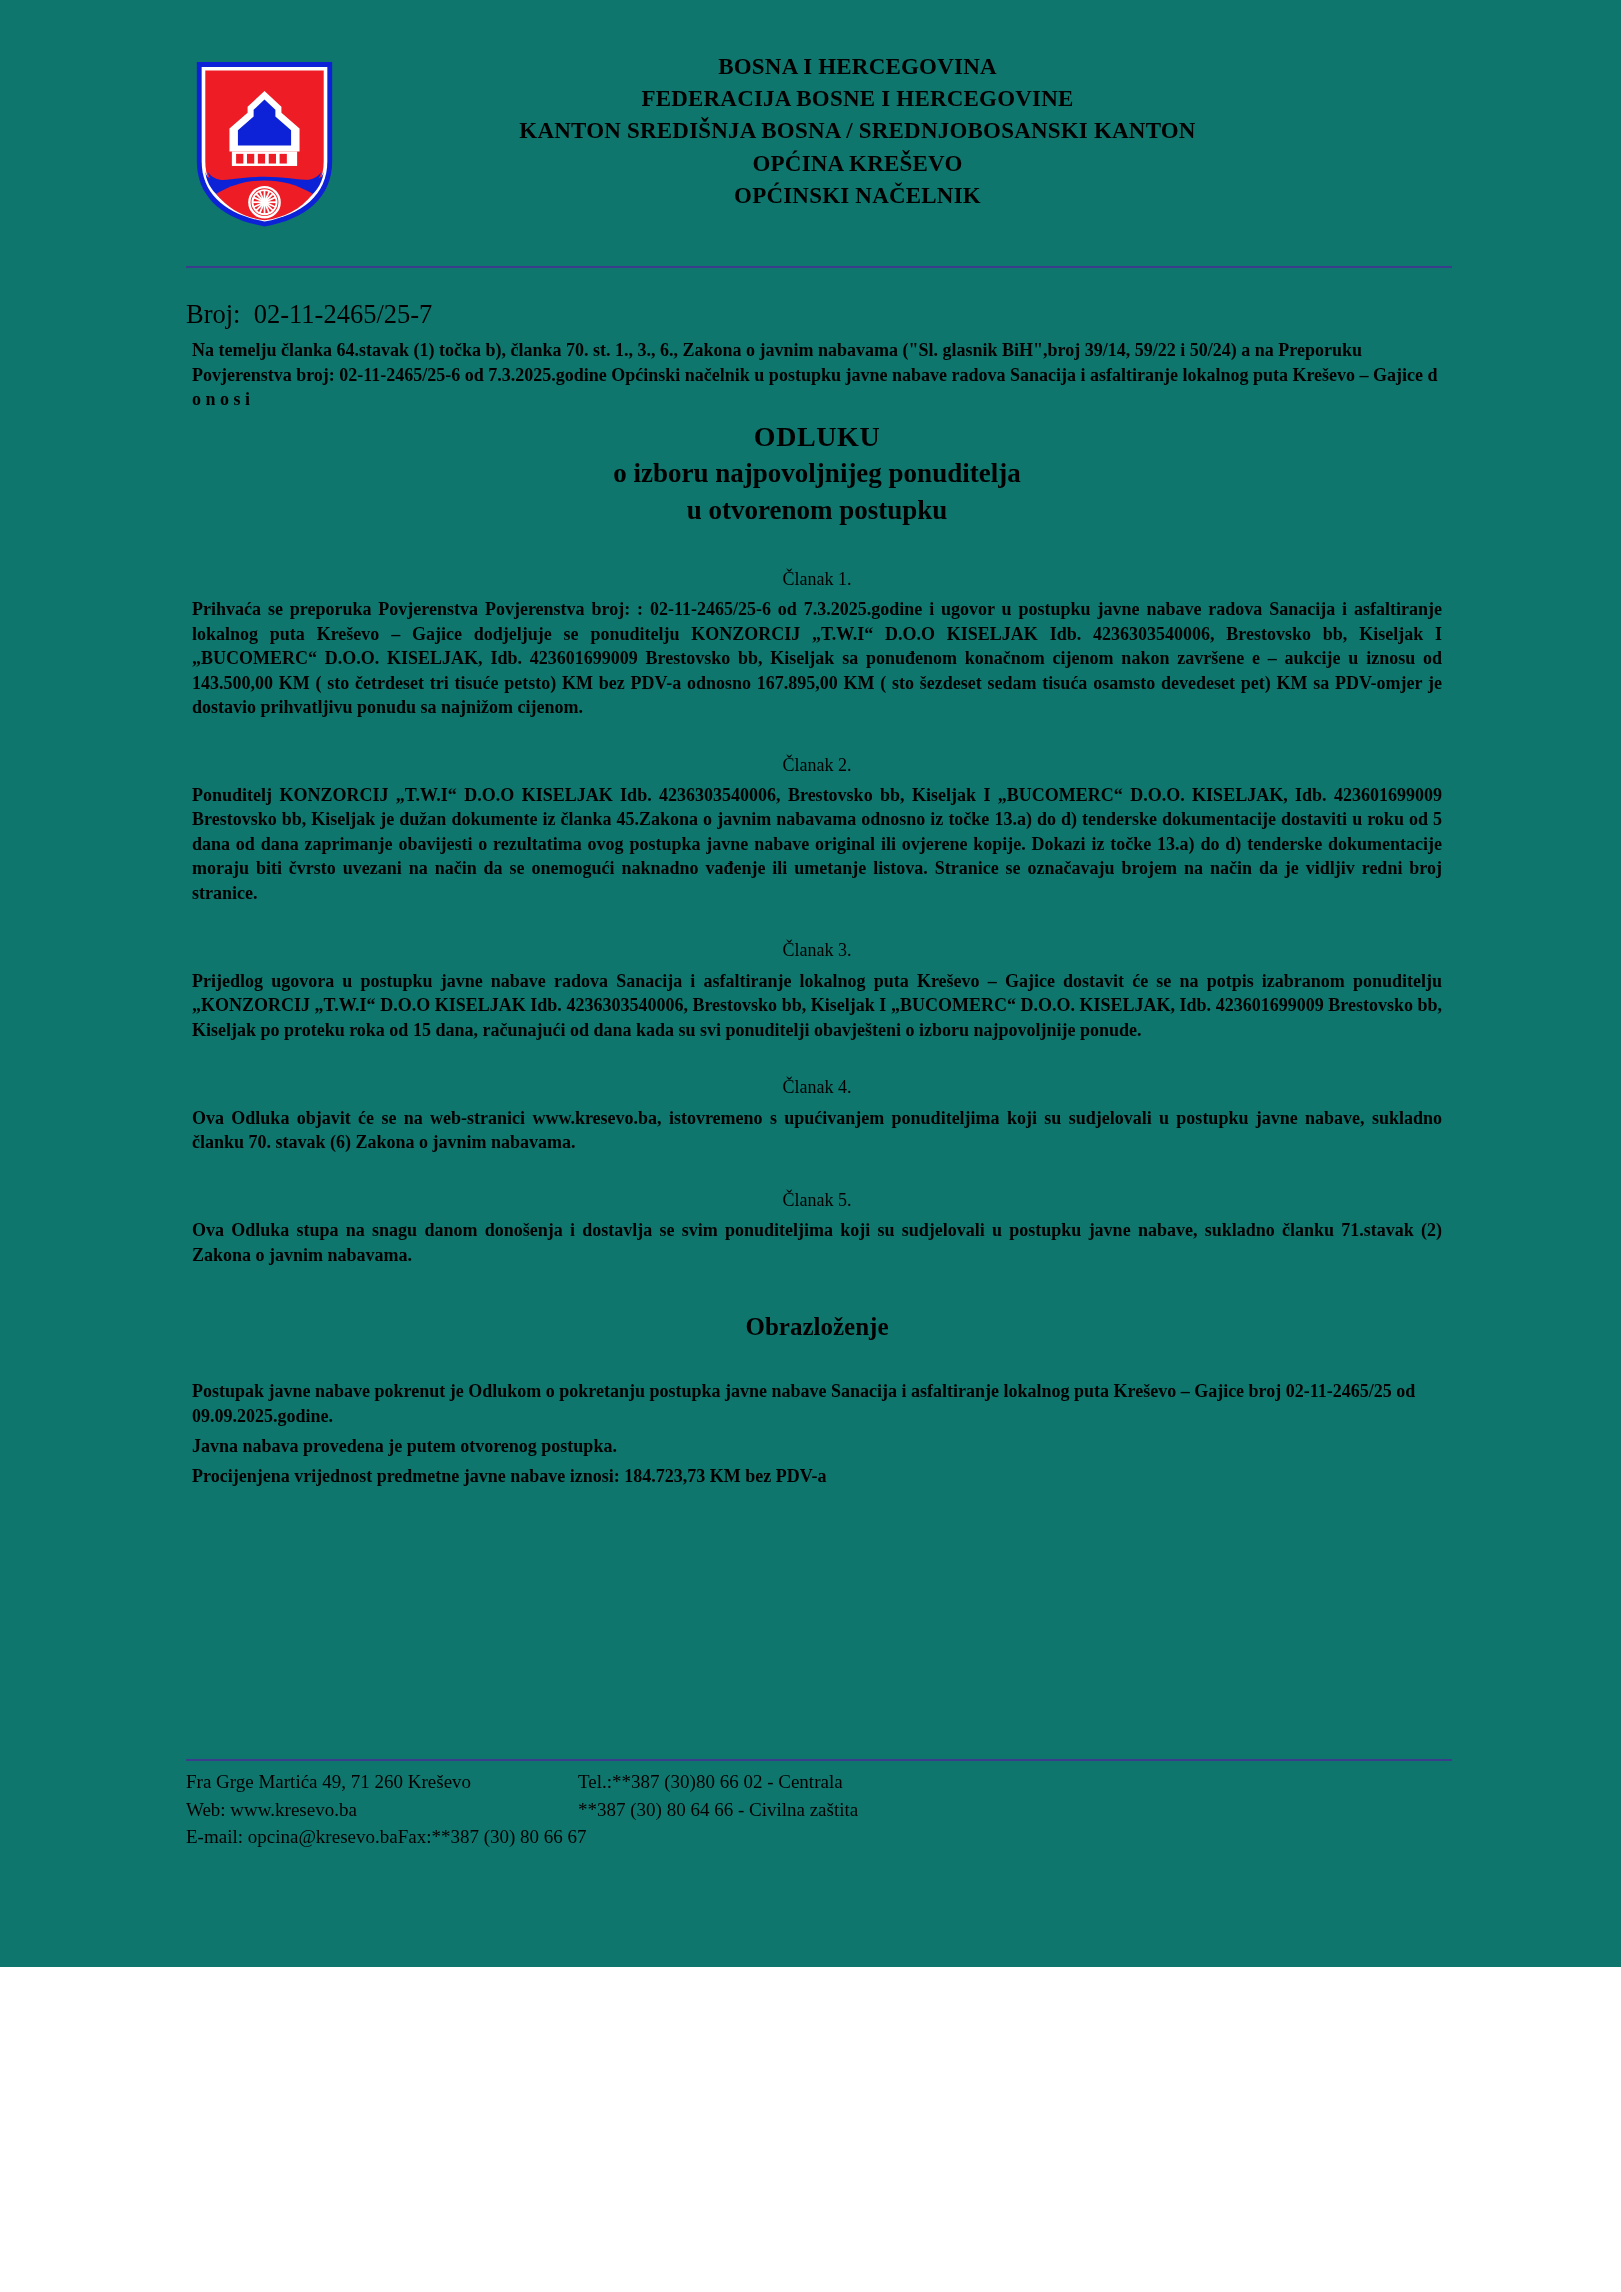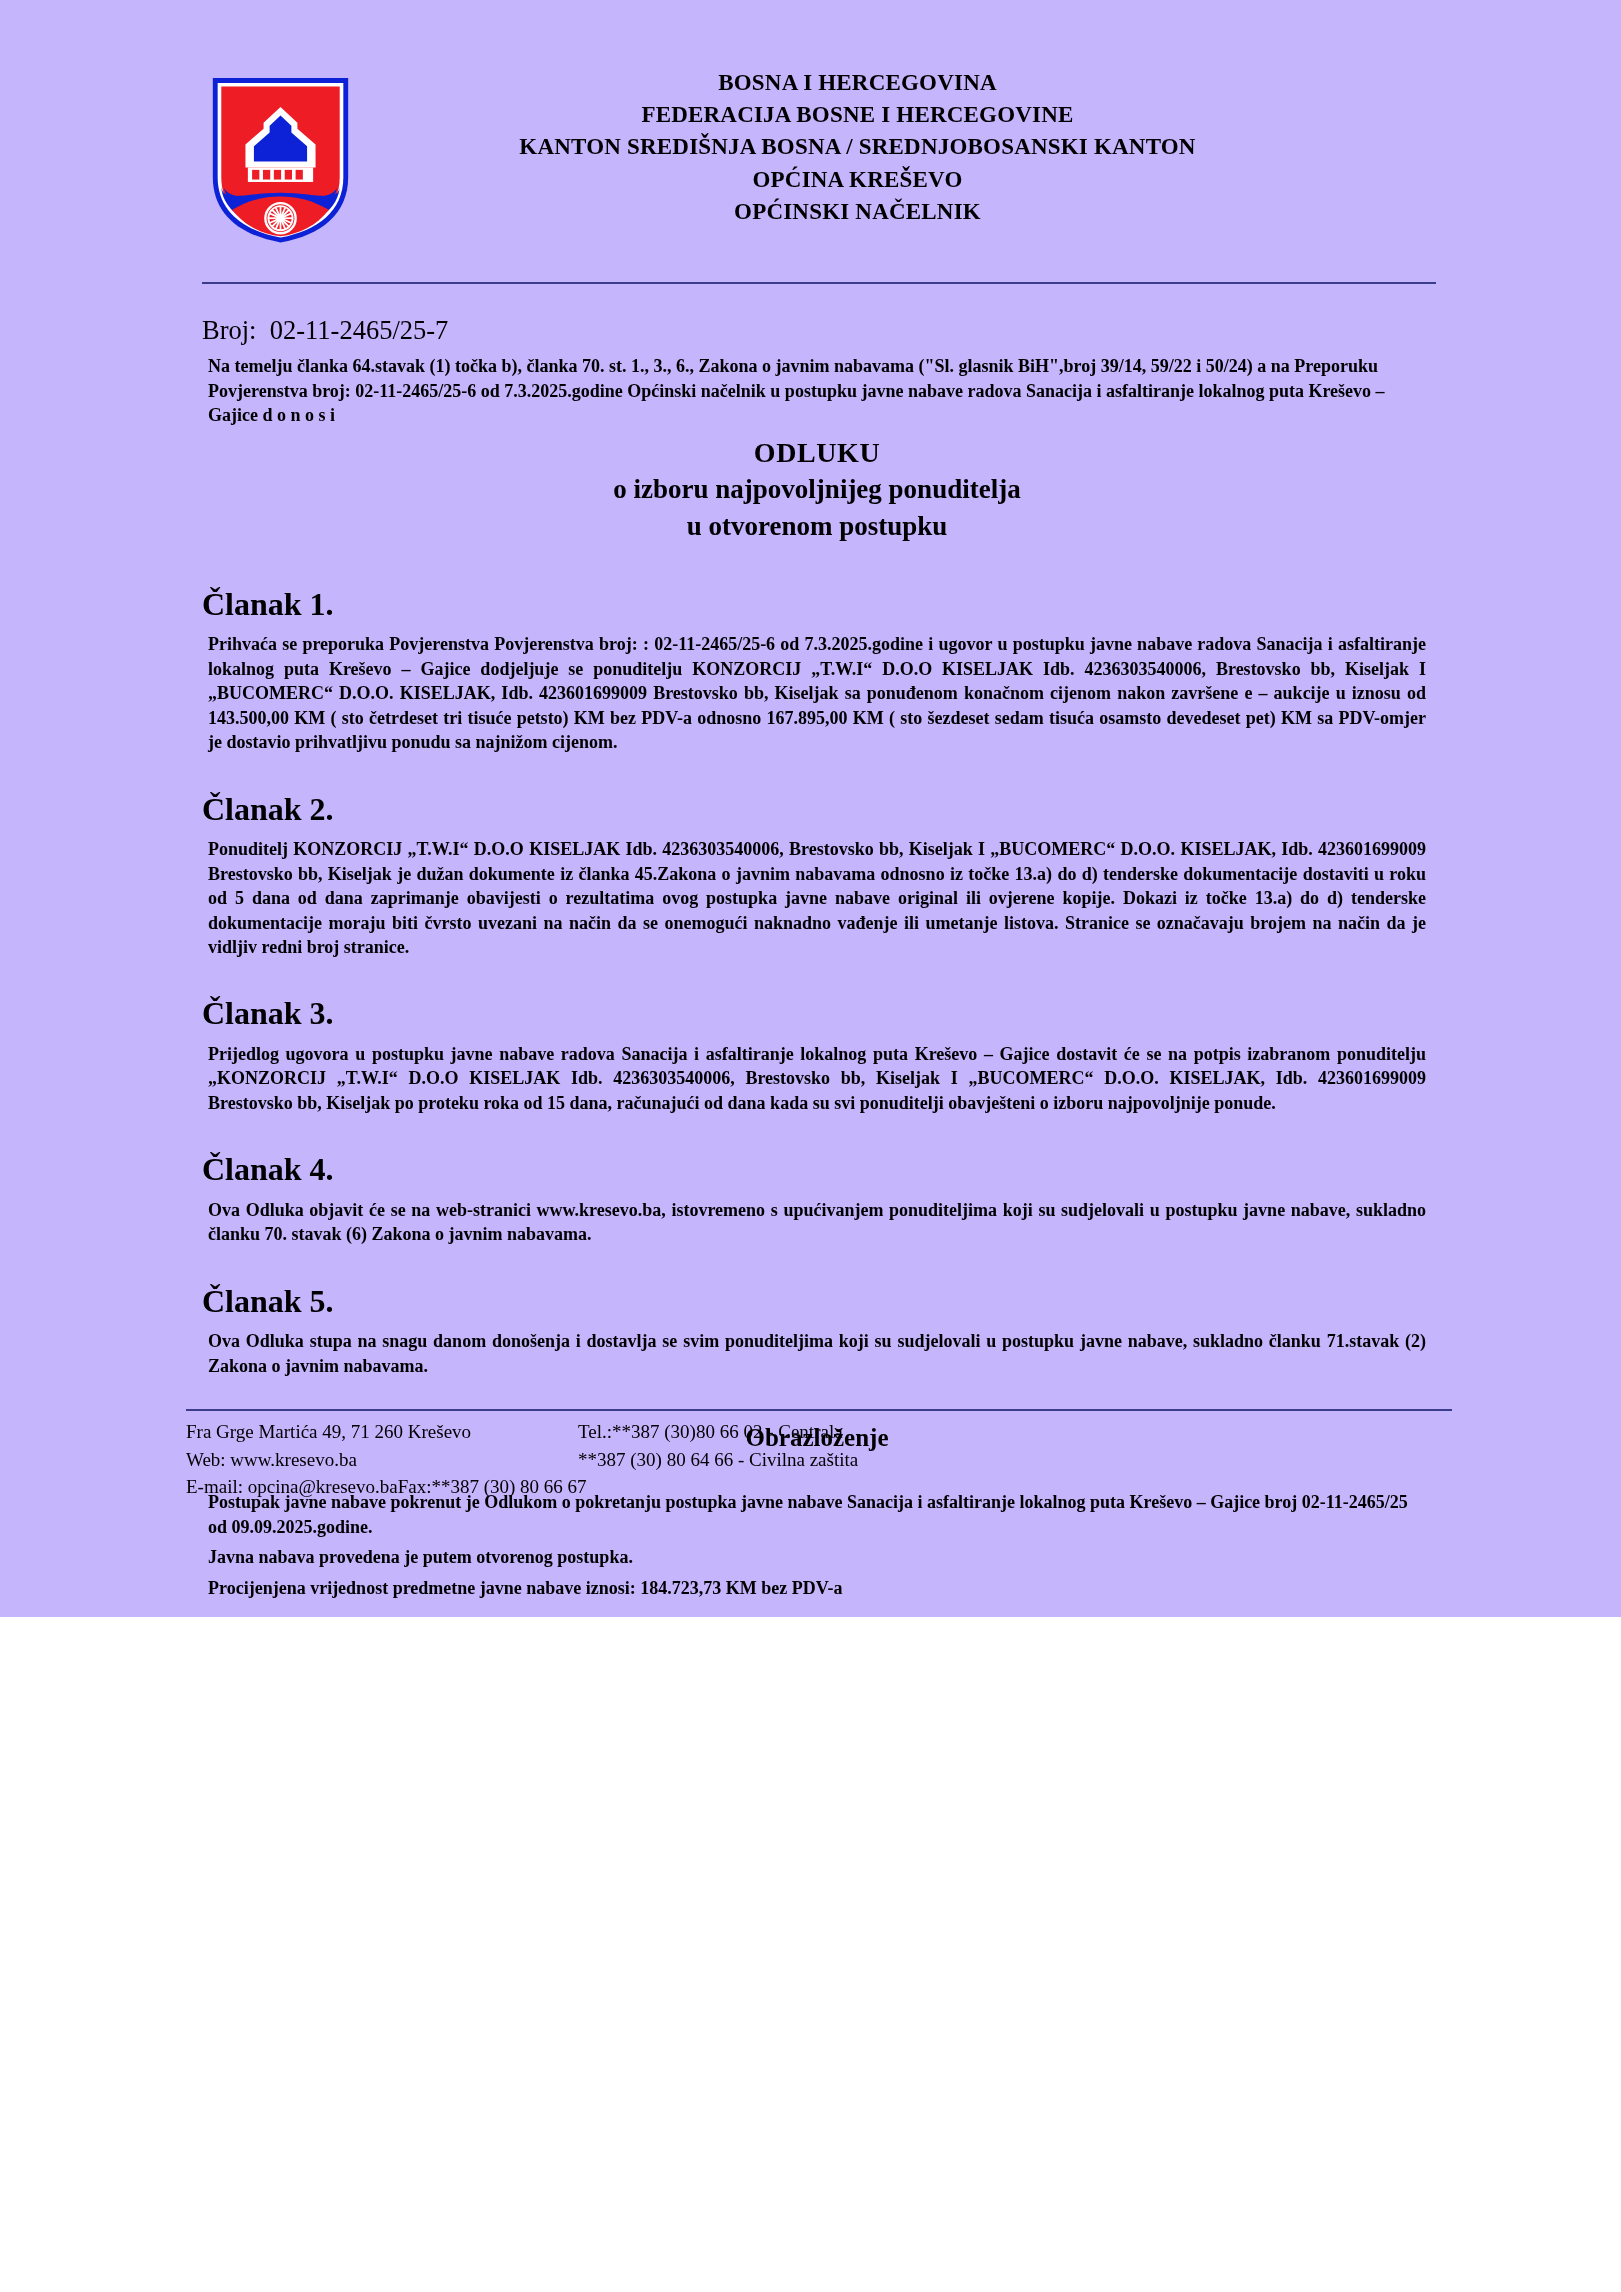--- a/index.html
+++ b/index.html
@@ -7,25 +7,25 @@
     padding: 0;
     background: #ffffff;
   }
   body {
     font-family: "Liberation Serif", "DejaVu Serif", serif;
     color: #000000;
   }
   .page {
     position: relative;
     width: 1621px;
-    height: 1617px;
+    height: 1967px;
     margin: 0 auto;
-    background: #c4b5fd;
-    box-sizing: border-box;
-    padding: 16px;
+    background: #0f766e;
+    box-sizing: border-box;
+    padding: 0;
     overflow: hidden;
   }
 
   
   .letterhead {
     display: flex;
     align-items: flex-start;
     padding: 51px 118px 0 192px;
     box-sizing: border-box;
   }
@@ -98,22 +98,23 @@
     font-weight: bold;
     font-size: 27px;
     line-height: 1.34;
   }
   .doc-title .big {
     font-size: 28px;
     letter-spacing: 0.6px;
   }
 
   .article-head {
-    font-weight: bold;
-    font-size: 32px;
+    text-align: center;
+    font-weight: normal;
+    font-size: 18px;
     margin-top: 33px;
     margin-bottom: 2px;
   }
   .article-head.first { margin-top: 39px; }
 
   .section-head {
     text-align: center;
     font-weight: bold;
     font-size: 25px;
     margin-top: 43px;

